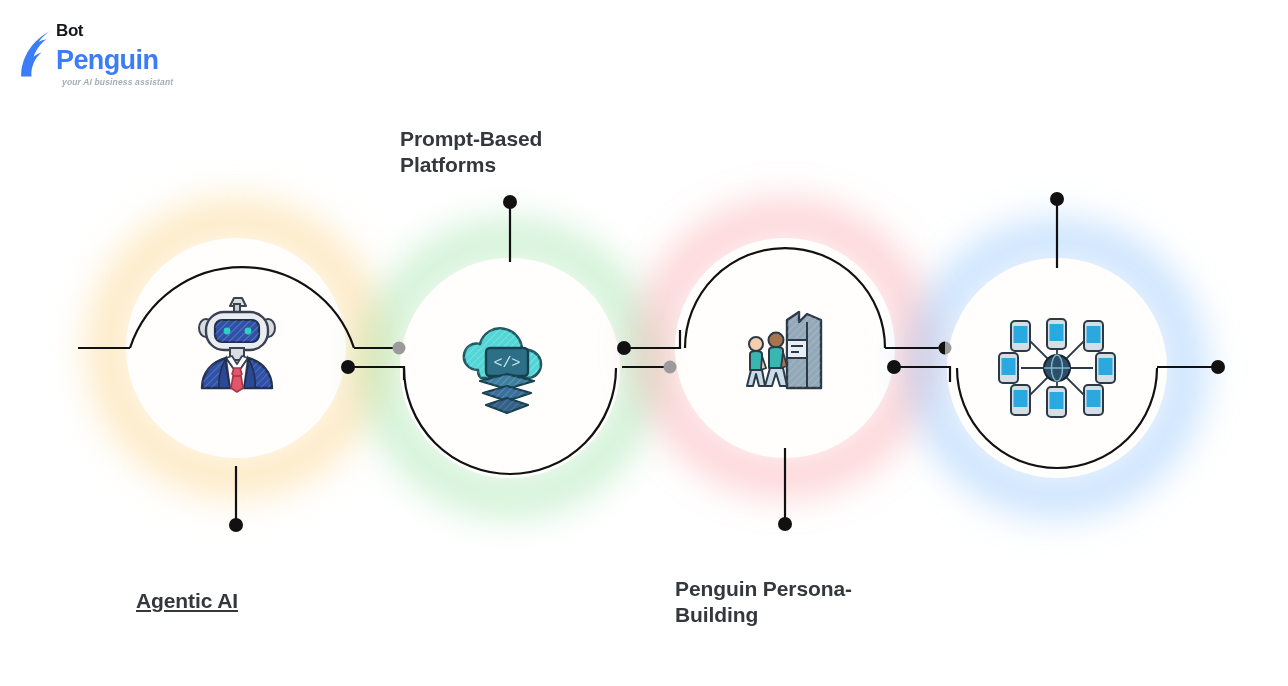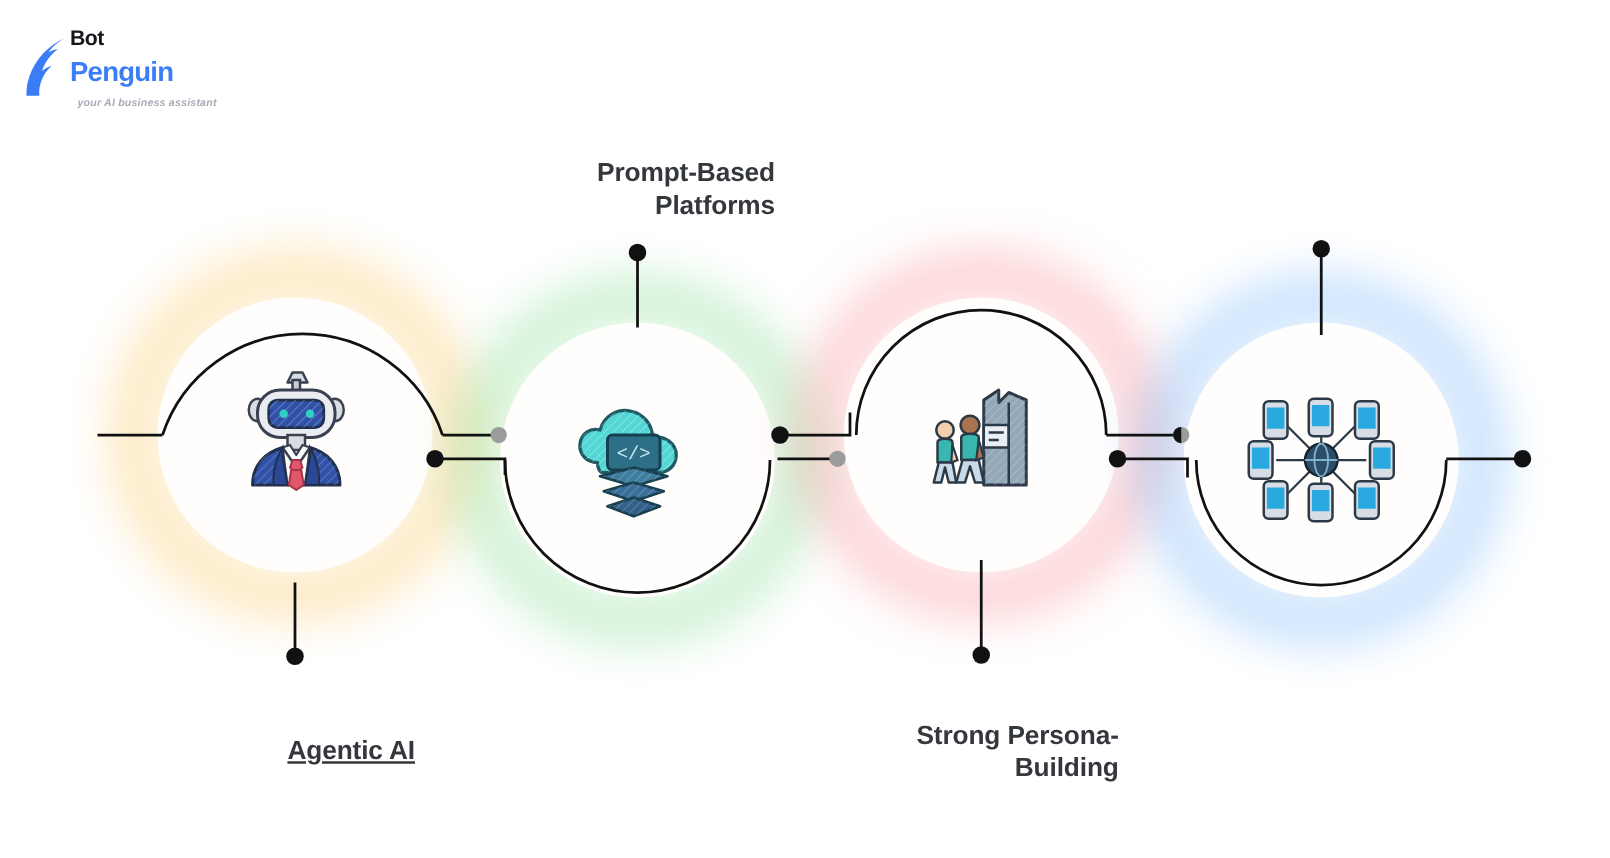--- a/index.html
+++ b/index.html
@@ -39,21 +39,21 @@
   }
   .logo-bot {
     font-size: 17px;
     font-weight: bold;
     color: #14161c;
     letter-spacing: -0.4px;
     display: block;
     height: 24px;
   }
   .logo-penguin {
-    font-size: 22px;
+    font-size: 27px;
     font-weight: bold;
     color: #3b7df6;
     letter-spacing: -0.6px;
     display: block;
     margin-top: 1px;
     height: 29px;
   }
   .logo-tagline {
     display: block;
     font-size: 8.5px;
@@ -113,21 +113,21 @@
   }
 
   .glow-amber  { background: radial-gradient(circle at 50% 50%, rgba(255,255,255,0) 46%, rgba(251,196,92,0.62) 70%, rgba(255,255,255,0) 92%); }
   .glow-green  { background: radial-gradient(circle at 50% 50%, rgba(255,255,255,0) 46%, rgba(104,213,120,0.52) 70%, rgba(255,255,255,0) 92%); }
   .glow-pink   { background: radial-gradient(circle at 50% 50%, rgba(255,255,255,0) 46%, rgba(250,118,126,0.52) 70%, rgba(255,255,255,0) 92%); }
   .glow-blue   { background: radial-gradient(circle at 50% 50%, rgba(255,255,255,0) 46%, rgba(92,168,250,0.55) 70%, rgba(255,255,255,0) 92%); }
 
   
   .node-label {
     position: absolute;
-    text-align: right;
+    text-align: left;
     font-size: 21px;
     font-weight: bold;
     color: #34373c;
     line-height: 1.22;
     letter-spacing: -0.1px;
     white-space: pre-line;
   }
 </style>
 </head>
 <body>
@@ -343,16 +343,16 @@
       <circle cx="510" cy="202" r="7" fill="#111111"></circle>
       <circle cx="1057" cy="199" r="7" fill="#111111"></circle>
       <circle cx="236" cy="525" r="7" fill="#111111"></circle>
       <circle cx="785" cy="524" r="7" fill="#111111"></circle>
     </g>
   </svg>
 
   <div class="node-label" style="left:136px; top:588px; width:196px;text-decoration:underline;">Agentic AI</div>
   <div class="node-label" style="left:400px; top:126px; width:220px;">Prompt-Based
 Platforms</div>
-  <div class="node-label" style="left:675px; top:576px; width:220px;">Strong Persona-
+  <div class="node-label" style="left:675px; top:576px; width:220px;">Penguin Persona-
 Building</div>
 
 </div>
 
 </body></html>

